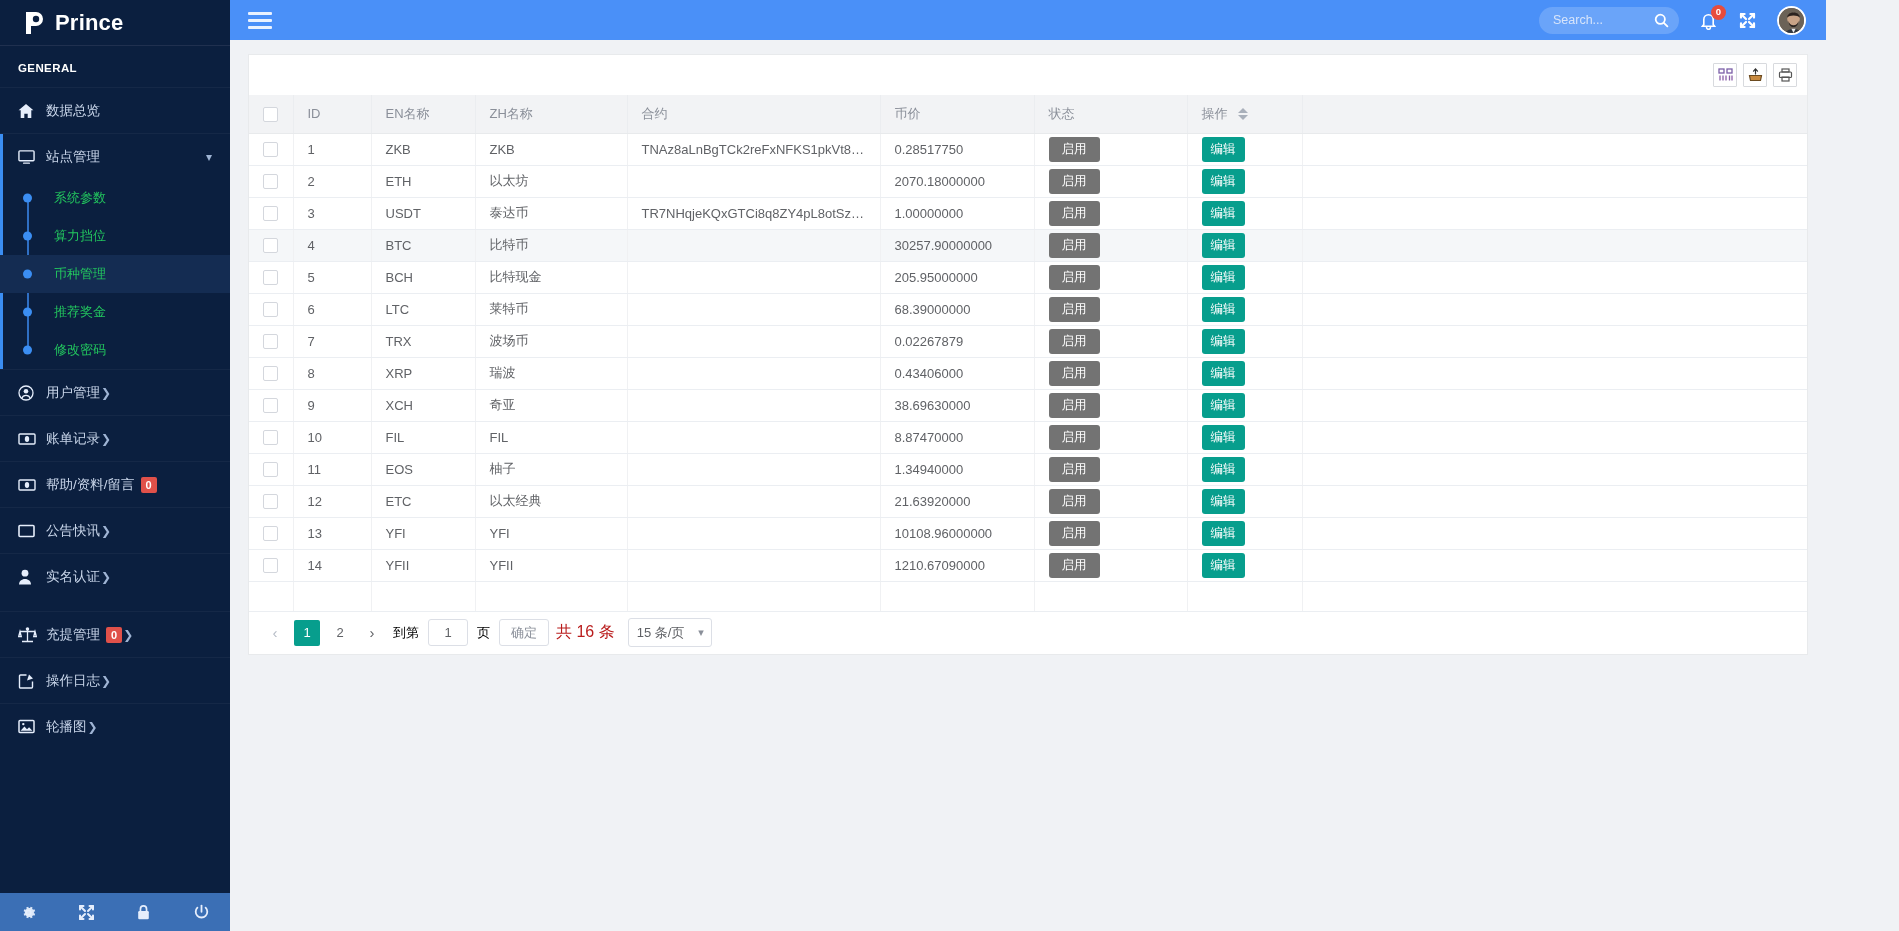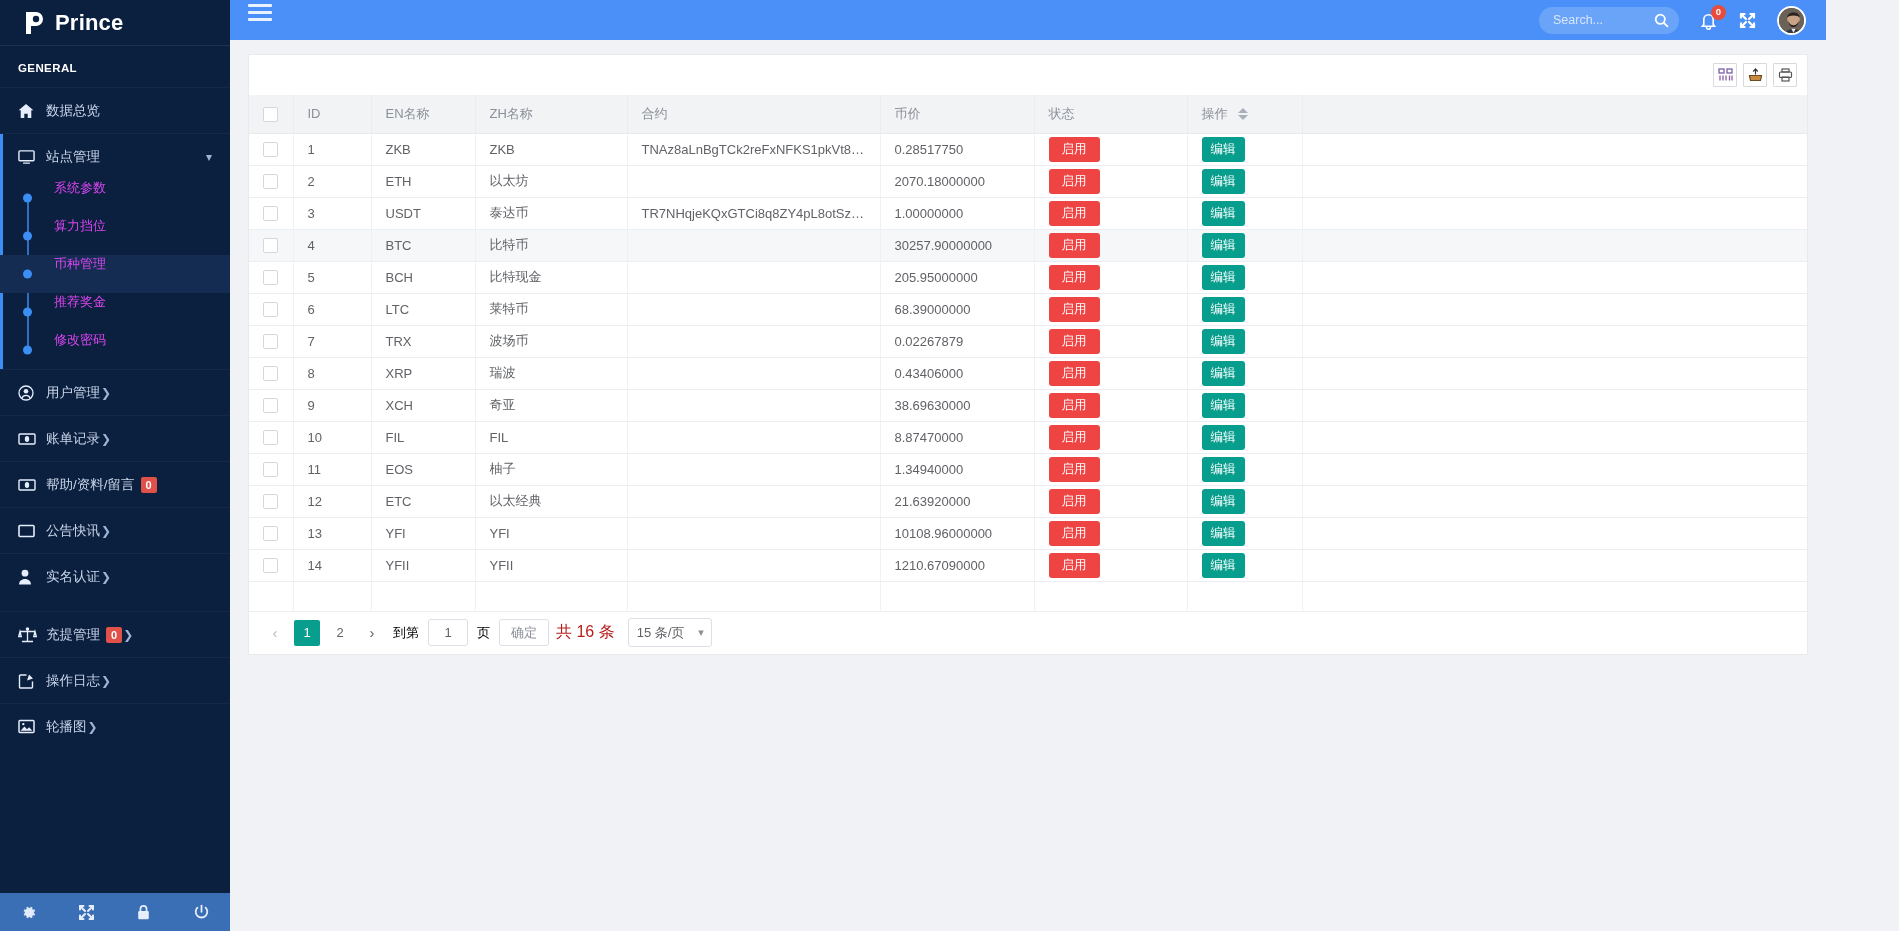--- a/index.html
+++ b/index.html
@@ -59,43 +59,43 @@
   .submenu { position: relative; background: #0b1f3f; }
   .submenu::before {
     content: ""; position: absolute; left: 0; top: -1px; bottom: 0;
     width: 3px; background: #3b8ef3;
   }
   .submenu-line {
     position: absolute; left: 27px; top: 16px; bottom: 18px;
     width: 2px; background: #2f6fc4;
   }
   .sub-item {
-    height: 38px; display: flex; 
-    padding-left: 54px; color: #d946ef; font-size: 13px;
+    height: 38px; display: flex; align-items: center;
+    padding-left: 54px; color: #22c55e; font-size: 13px;
     position: relative; cursor: pointer;
   }
   .sub-item::before {
     content: ""; position: absolute; left: 23px; top: 50%;
     transform: translateY(-50%); width: 9px; height: 9px;
     border-radius: 50%; background: #3b8ef3;
   }
   .sub-item.active { background: #142c52; }
   .sidebar-footer {
     position: absolute; left: 0; bottom: 0; width: 230px; height: 38px;
     background: #3b6fb5; display: flex; align-items: center;
   }
   .sidebar-footer .fi {
     flex: 1; display: flex; align-items: center; justify-content: center;
     color: #e6eefc; cursor: pointer;
   }
 
   
   .main { flex: 1; display: flex; flex-direction: column; min-width: 0; }
   .topbar {
-    height: 40px; background: #4a90f8; display: flex; 
+    height: 40px; background: #4a90f8; display: flex; align-items: center;
     padding: 0 20px 0 18px; flex: 0 0 40px;
   }
   .hamburger { width: 24px; cursor: pointer; }
   .hamburger span {
     display: block; height: 3px; background: #eaf2ff;
     border-radius: 1px; margin: 4px 0;
   }
   .topbar-right {
     margin-left: auto; display: flex; align-items: center; gap: 20px;
   }
@@ -158,21 +158,21 @@
   tbody td.c-check { padding: 0 0 0 14px; }
   tbody td:last-child { border-right: 0; }
   tbody tr.hl td { background: #f5f7f9; }
   tbody tr.spacer td { height: 30px; border-bottom: 1px solid #ebeef2; }
   .cbox {
     width: 15px; height: 15px; border: 1px solid #d4d7dd;
     border-radius: 2px; background: #fff; display: inline-block;
     cursor: pointer; vertical-align: middle;
   }
   .btn-status {
-    background: #ef4444; color: #fff; border: 0; font-size: 12.5px;
+    background: #737373; color: #fff; border: 0; font-size: 12.5px;
     padding: 5px 13px; border-radius: 3px; cursor: pointer;
     font-family: inherit; line-height: 1.2;
   }
   .btn-edit {
     background: #079e8d; color: #fff; border: 0; font-size: 12.5px;
     padding: 5px 9px; border-radius: 3px; cursor: pointer;
     font-family: inherit; line-height: 1.2;
   }
   .sort-ico {
     display: inline-flex; flex-direction: column; vertical-align: middle;

